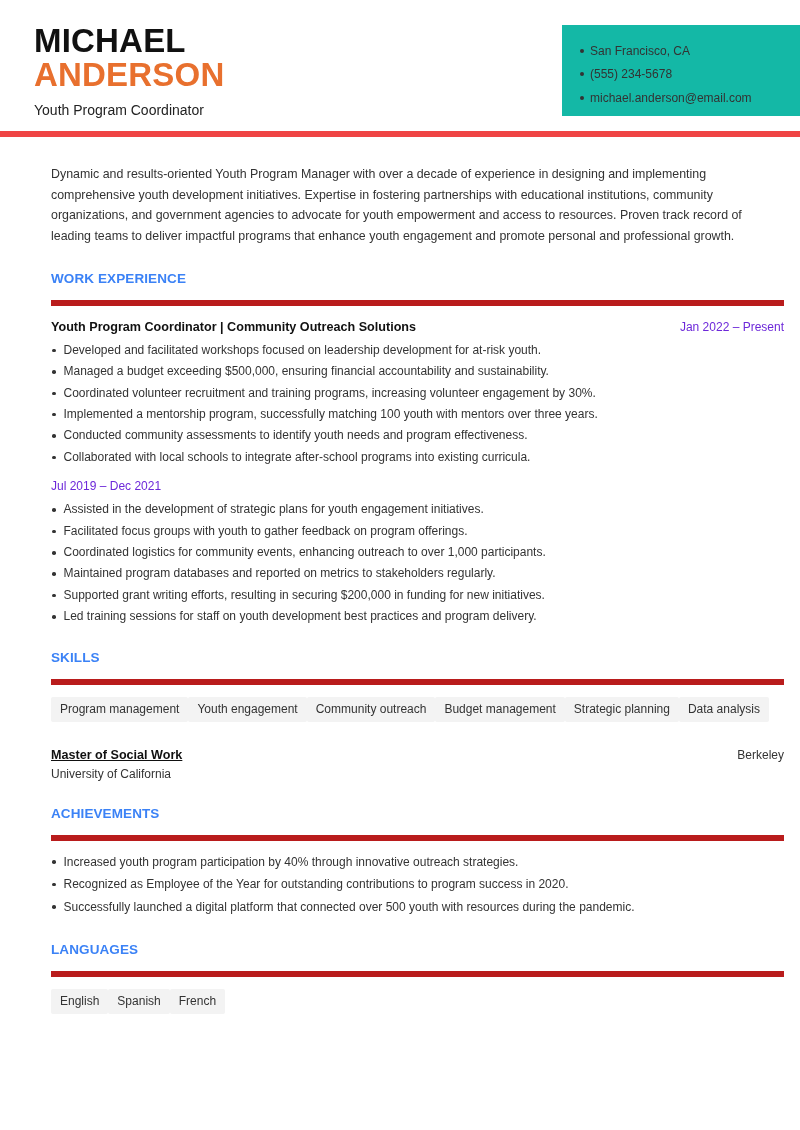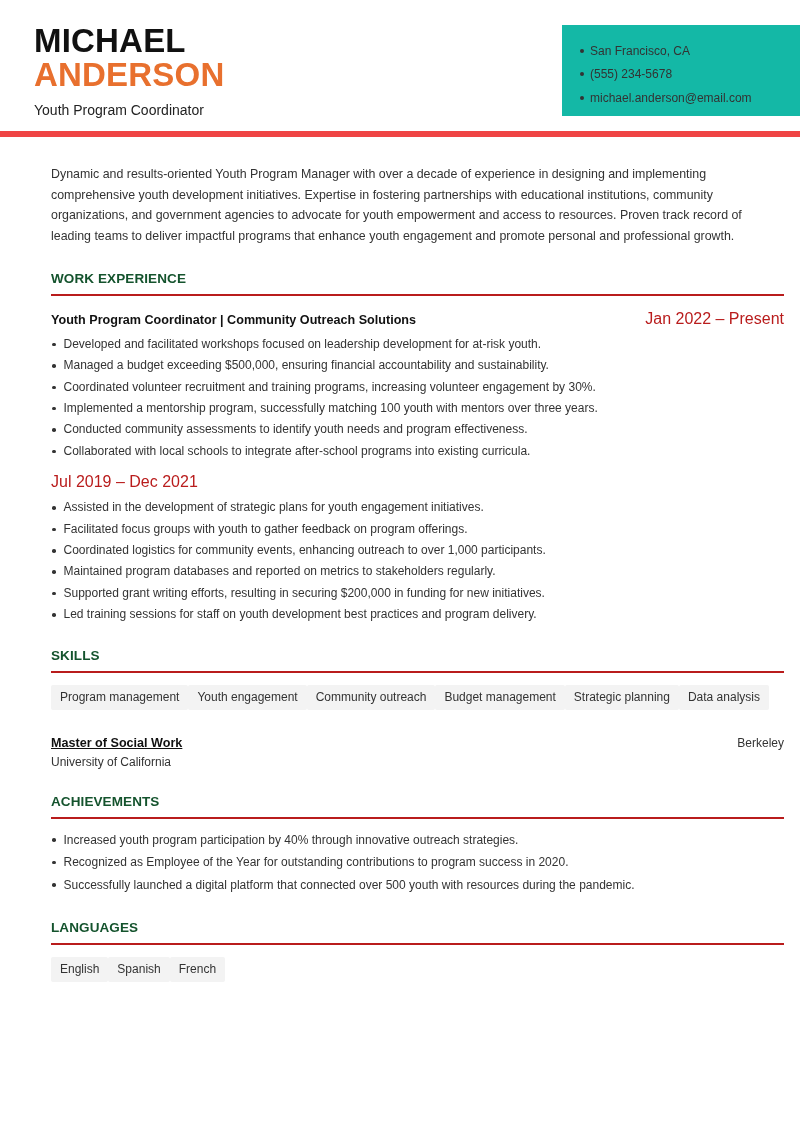--- a/index.html
+++ b/index.html
@@ -37,31 +37,31 @@
     }
     .bullet {
       display: inline-block; width: 4px; height: 4px; background: #333; border-radius: 50%;
       margin-right: 6px; flex-shrink: 0;
     }
     .content { position: absolute; left: 34px; top: 164px; width: 733px; margin-left: 17px; }
     .summary {
       font-size: 12.4px; line-height: 20.7px; color: #333333;
     }
     .section-title {
-      font-size: 13.5px; font-weight: 700; color: #14532d; letter-spacing: 0.1px;
-      padding-bottom: 8px;
-      border-bottom: 2px solid #b91c1c;
+      font-size: 13.5px; font-weight: 700; color: #3b82f6; letter-spacing: 0.1px;
+      padding-bottom: 14px;
+      border-bottom: 6px solid #b91c1c;
     }
     .section { margin-top: 24px; }
     .job-head {
       display: flex; justify-content: space-between; align-items: baseline;
       margin-top: 14px;
     }
     .job-role { font-size: 12.6px; font-weight: 700; color: #111111; }
-    .job-date { font-size: 16px; color: #b91c1c; }
+    .job-date { font-size: 12px; color: #6d28d9; }
     ul.bullets { list-style: none; margin-top: 6px; }
     ul.bullets li {
       font-size: 12px; color: #333333; line-height: 21.4px;
       display: flex; align-items: center;
     }
     ul.bullets li .bullet { margin-left: 1px; margin-right: 8px; width: 3.5px; height: 3.5px; }
     .chips { display: flex; flex-wrap: wrap; gap: 8px 0; margin-top: 12px; }
     .chip {
       background: #f3f3f3; font-size: 12px; color: #333333;
       padding: 0 9px; height: 25px; line-height: 25px; border-radius: 2px;

